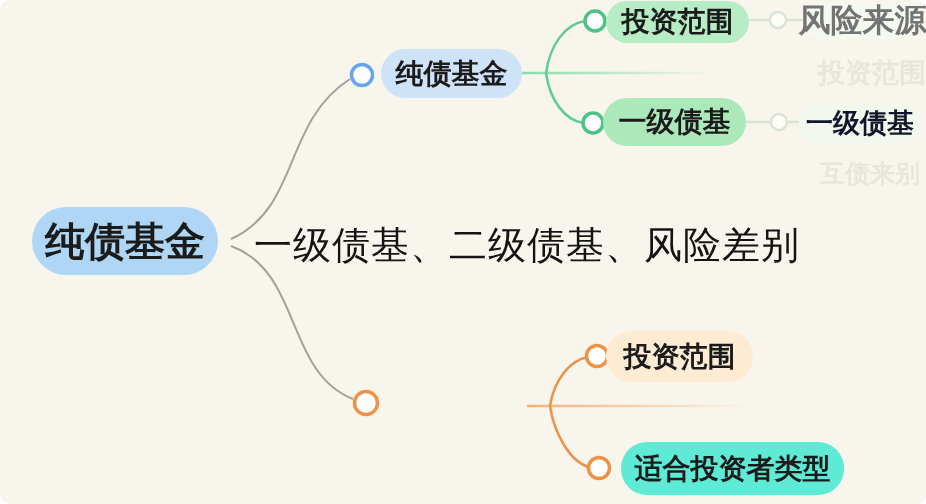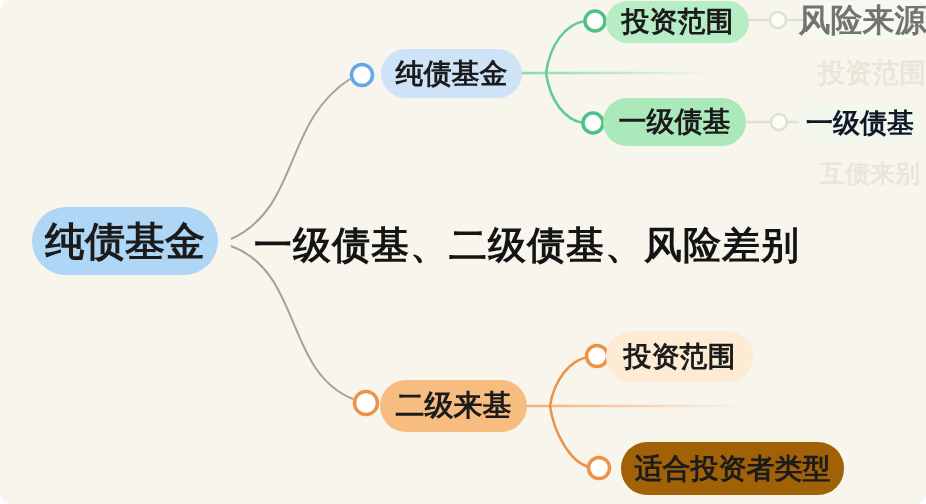--- a/index.html
+++ b/index.html
@@ -44,25 +44,25 @@
   .node-branch-bottom{
     left:380px;top:380px;width:147px;height:52px;border-radius:26px;
     background:#f7bd80;font-size:29px;
   }
   .node-risk-level{
     left:606px;top:331px;width:147px;height:51px;border-radius:25px;
     background:#fdecd3;font-size:28px;
   }
   .node-investor-type{
     left:621px;top:442px;width:223px;height:53px;border-radius:26px;
-    background:#a16207;font-size:28px;
+    background:#5eead4;font-size:28px;
   }
   .center-title{
     position:absolute;left:254px;top:220px;
-    font-size:38px;font-weight:700;color:#141414;letter-spacing:1px;
+    font-size:38px;font-weight:400;color:#141414;letter-spacing:1px;
     white-space:nowrap;
   }
   .ghost{
     position:absolute;font-weight:700;white-space:nowrap;
     color:#e8e6d8;
   }
   .ghost-1{left:818px;top:55px;font-size:27px;}
   .ghost-2{left:820px;top:157px;font-size:25px;}
 </style>
 </head>
@@ -116,19 +116,18 @@
   <div class="node node-branch-top">纯债基金</div>
 
   <div class="node node-invest-scope">投资范围</div>
 
   <div class="node node-risk-source">风险来源</div>
 
   <div class="node node-secondary-bond">一级债基</div>
 
   <div class="node node-primary-bond">一级债基</div>
 
-  <div class="node node-branch-bottom">二级来基</div>
 
   <div class="node node-risk-level">投资范围</div>
 
   <div class="node node-investor-type">适合投资者类型</div>
 
 </div>
 
 </body></html>

